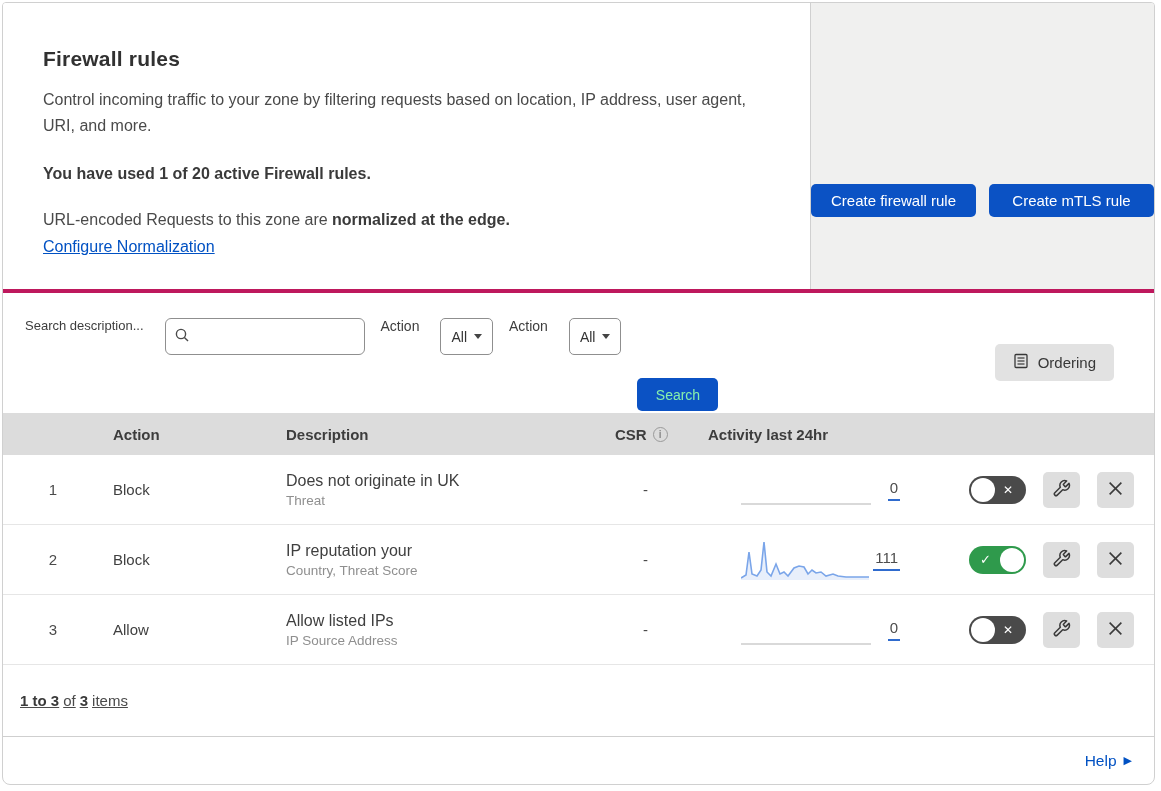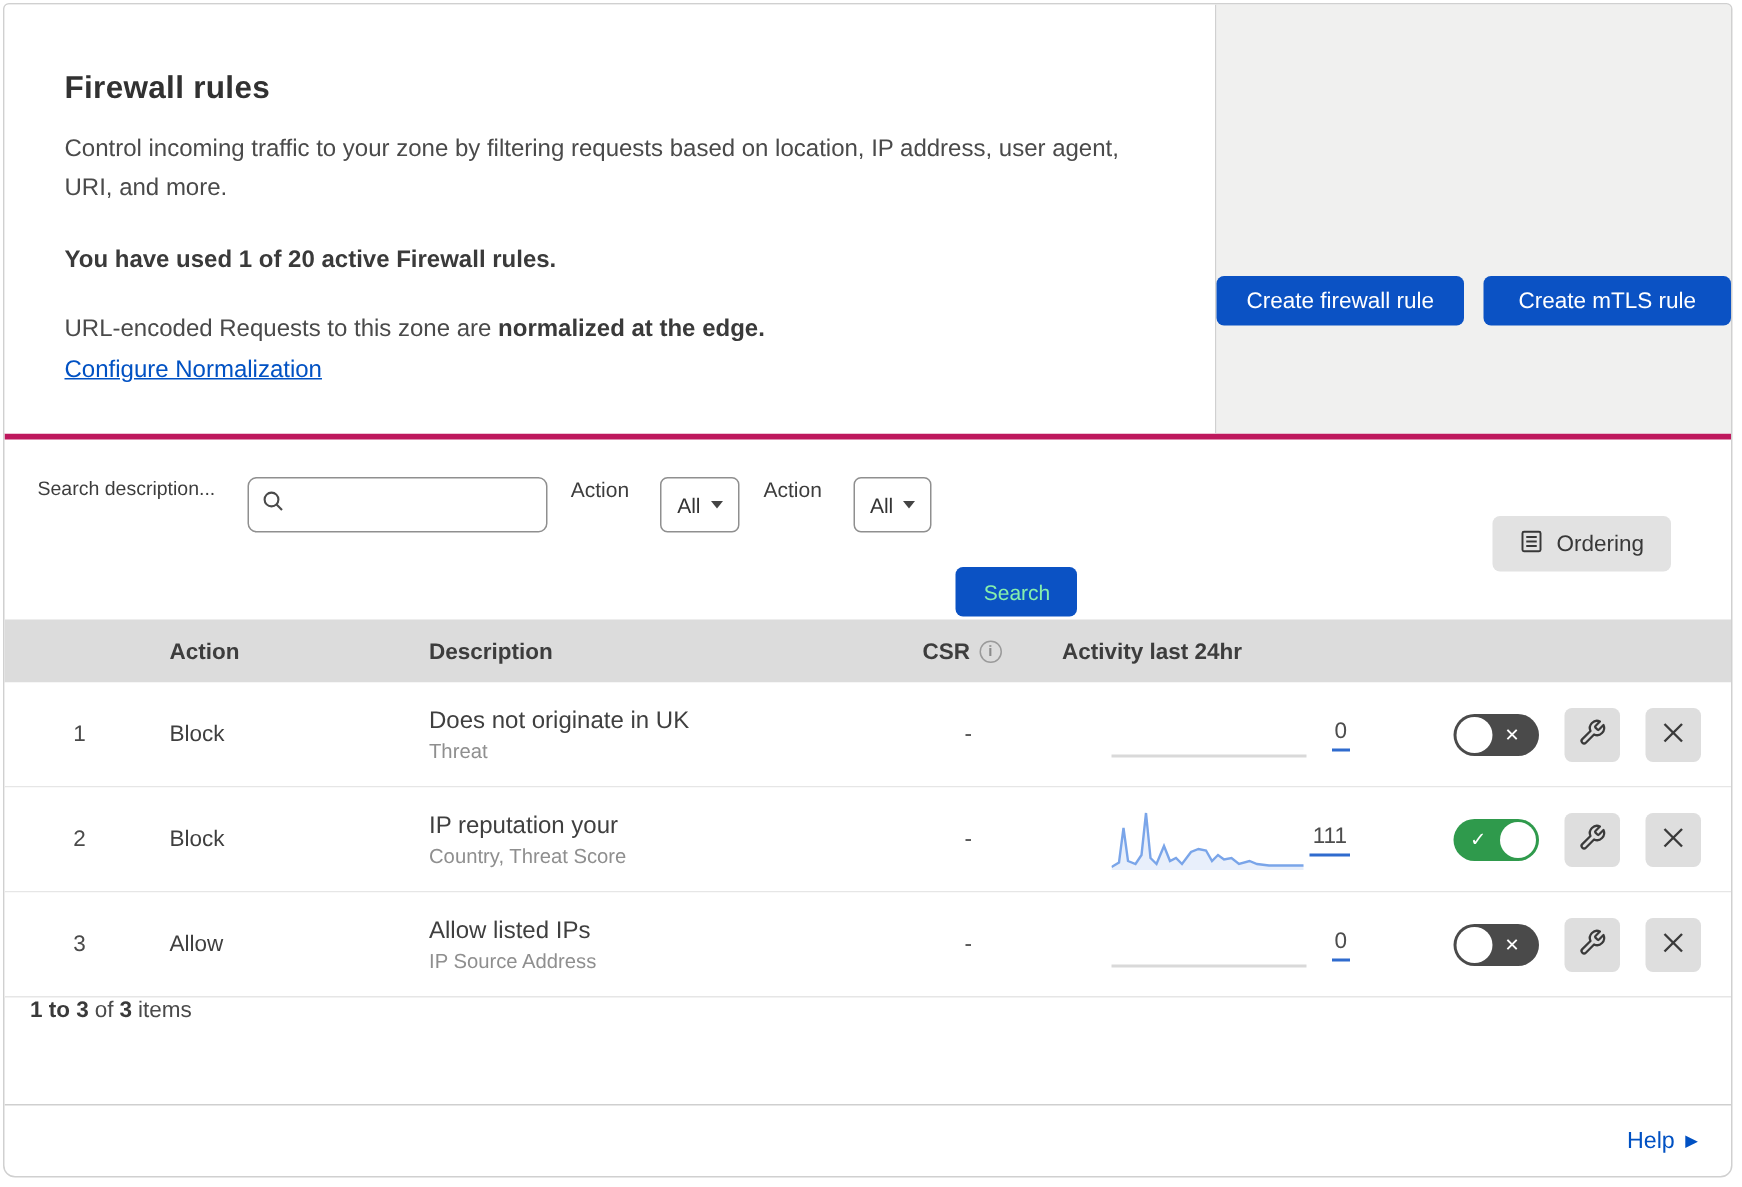--- a/index.html
+++ b/index.html
@@ -63,21 +63,21 @@
   .t-knob { position:absolute; top:2px; width:24px; height:24px; border-radius:50%; background:#fff; }
   .toggle.off .t-knob { left:2px; }
   .toggle.on .t-knob { right:2px; }
   .t-check,.t-x { position:absolute; top:0; color:#fff; line-height:28px; }
   .t-check { font-size:13px; left:11px; }
   .t-x { font-size:12px; right:13px; }
 
   .icon-btn { width:37px; height:36px; background:#dedede; border:none; border-radius:5px; display:flex; align-items:center; justify-content:center; cursor:pointer; flex:0 0 auto; }
 
   
-  .items-footer { height:72px; display:flex; align-items:flex-start; padding-left:17px; font-size:15px; color:#4a4a4a; border-bottom:1px solid #cfcfcf; }
+  .items-footer { height:72px; display:flex; align-items:center; padding-left:17px; font-size:15px; color:#4a4a4a; border-bottom:1px solid #cfcfcf;text-decoration:underline; }
   .items-footer span { margin-right:4px; }
   .items-footer .bold { font-weight:bold; color:#3a3a3a; }
   .help-bar { height:47px; display:flex; justify-content:flex-end; padding-right:22px; }
   .help-link { color:#0051c3; font-size:15.5px; text-decoration:none; display:flex; align-items:center; gap:7px; cursor:pointer; }
   .help-arrow { font-size:11px; }
 </style>
 </head>
 <body>
 
 <div class="card">

